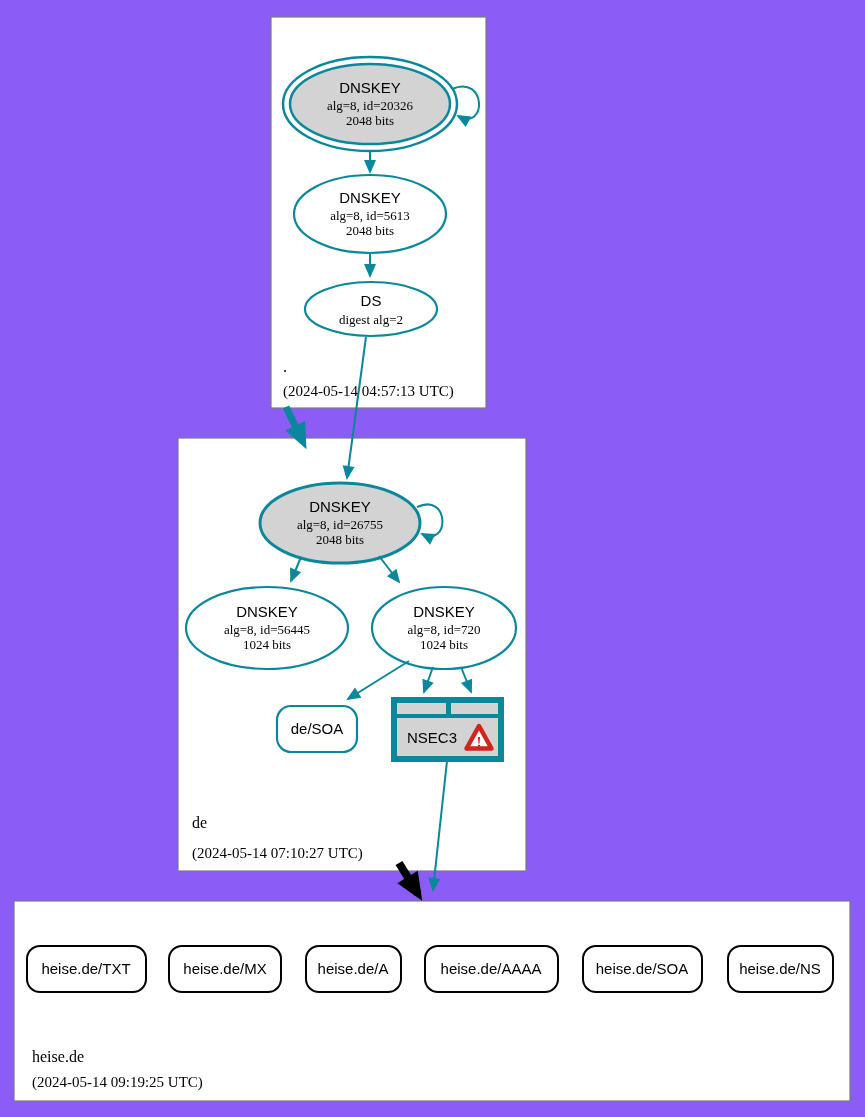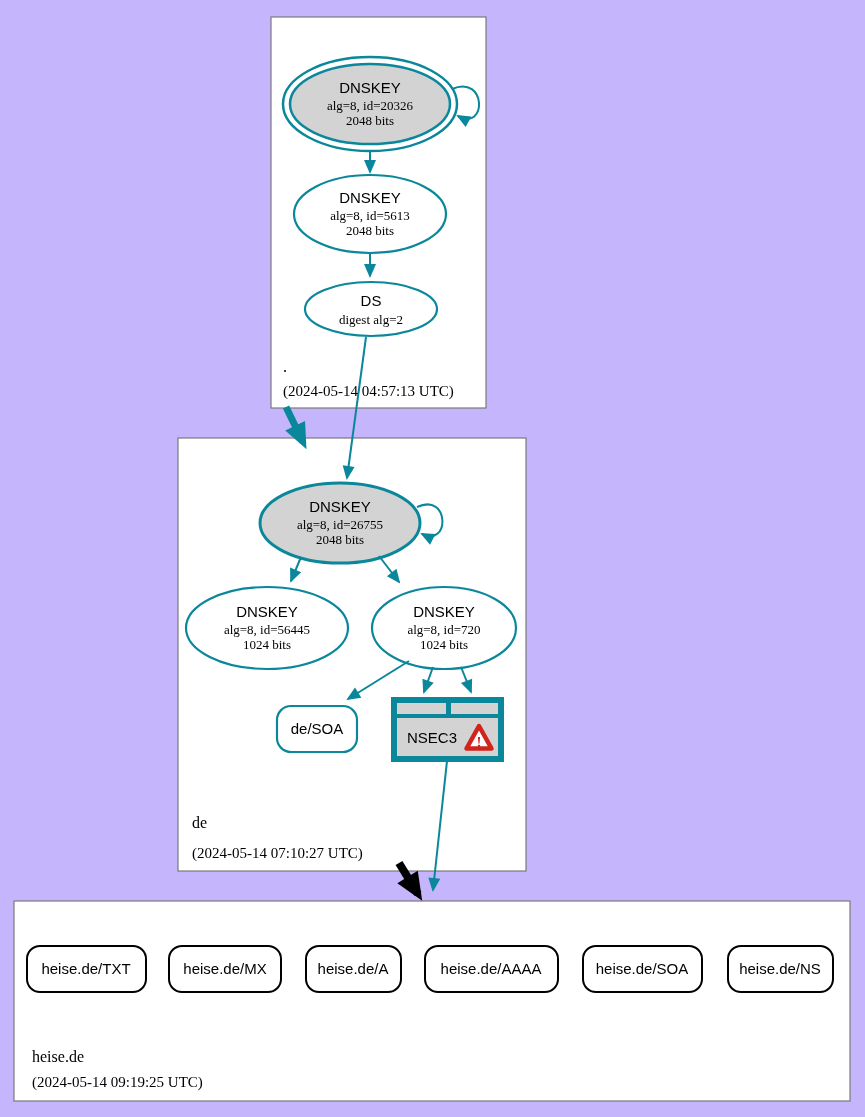--- a/index.html
+++ b/index.html
@@ -1,16 +1,16 @@
 <!DOCTYPE html>
 <html><head>
 <meta charset="utf-8">
 <style>
   html,body{margin:0;padding:0;background:#ffffff;}
-  .stage{position:relative;width:865px;height:1117px;background:#c4b5fd;}
+  .stage{position:relative;width:865px;height:1117px;background:#8b5cf6;}
   svg{display:block;}
   .t-sans{font-family:"Liberation Sans",sans-serif;}
   .t-serif{font-family:"Liberation Serif",serif;}
   .node-title{font-size:15px;fill:#000;}
   .node-detail{font-size:13px;fill:#000;}
   .zone-label{font-size:16px;fill:#000;}
   .zone-ts{font-size:15px;fill:#000;}
   .rr-label{font-size:15px;fill:#000;}
   .zone-box{fill:#ffffff;stroke:#7a7a7a;stroke-width:1.2;}
   .edge{stroke:#0a879a;stroke-width:2;fill:none;}

